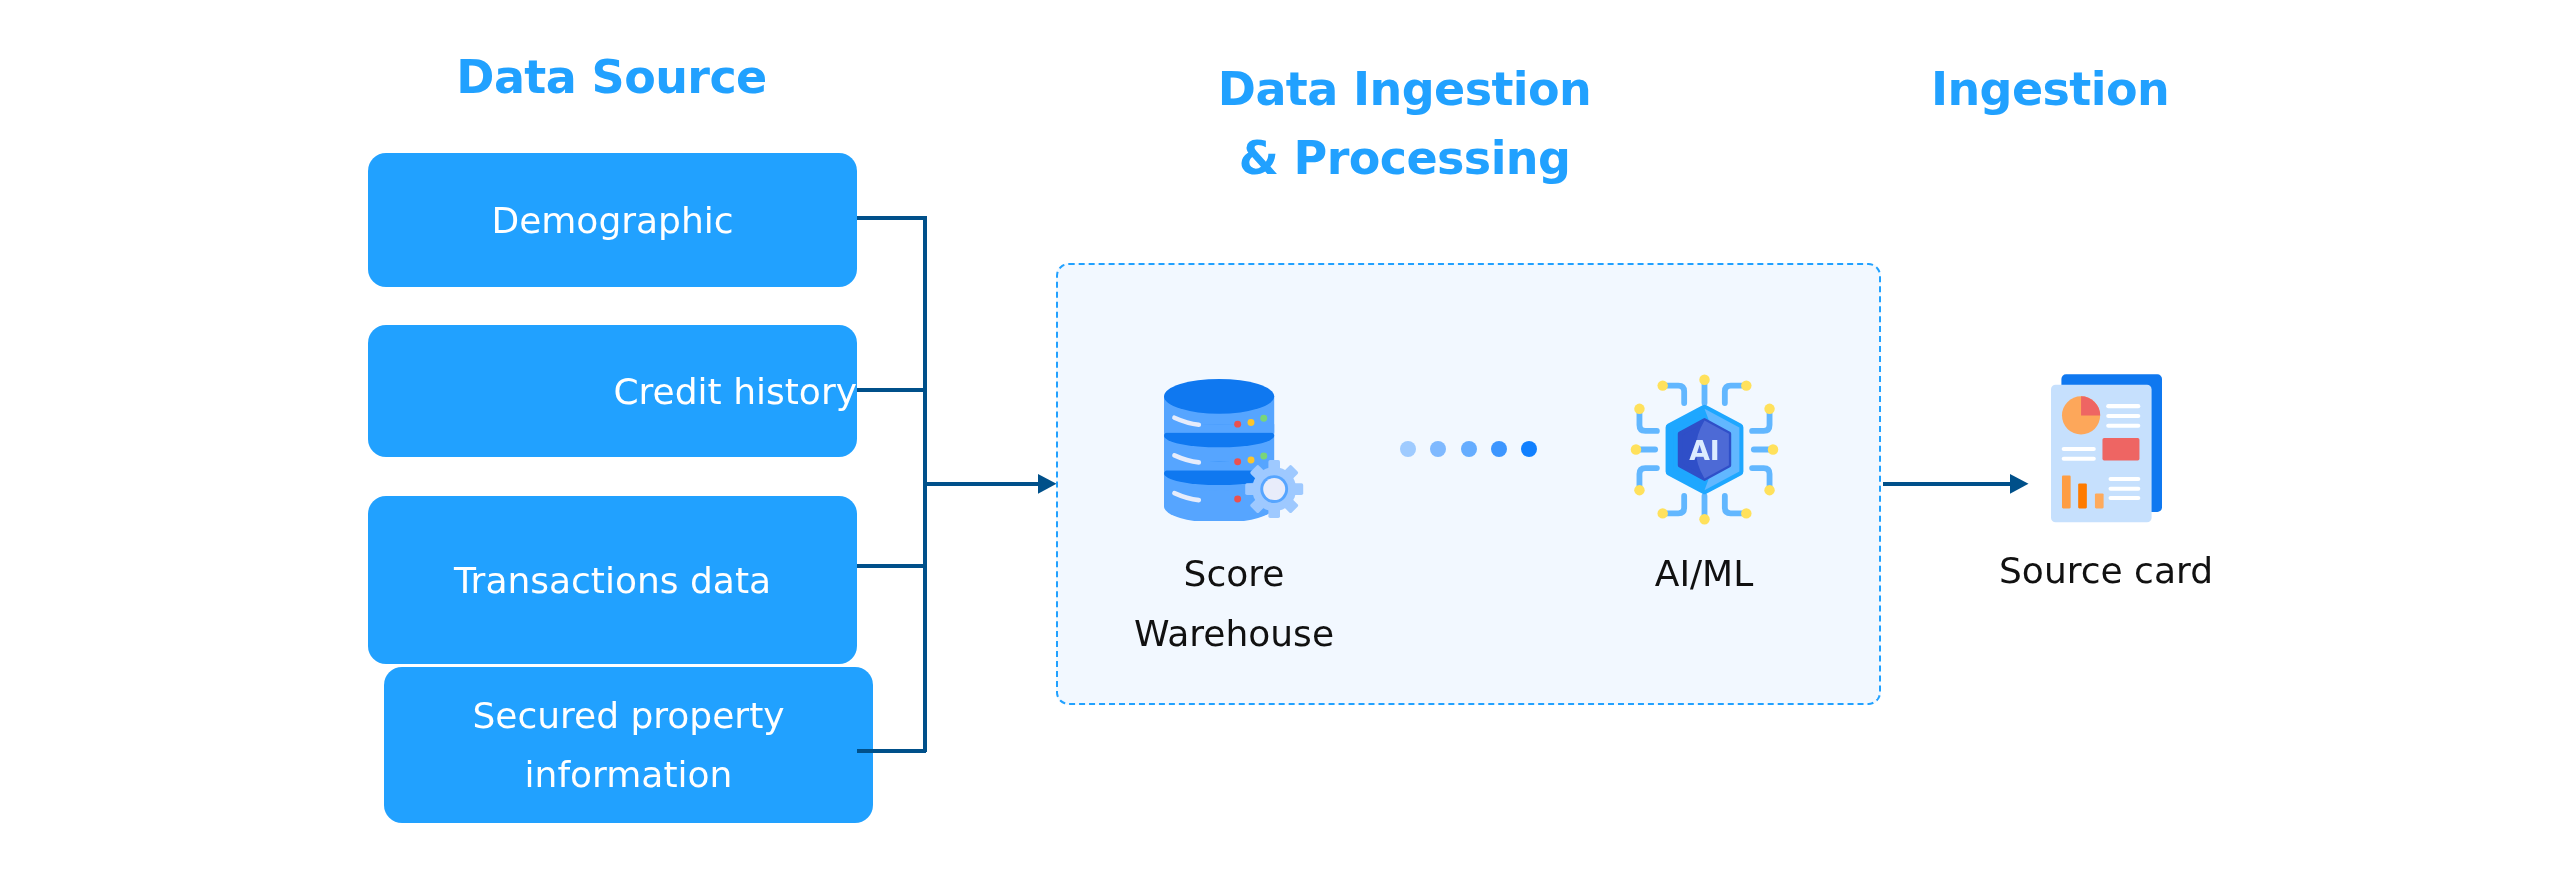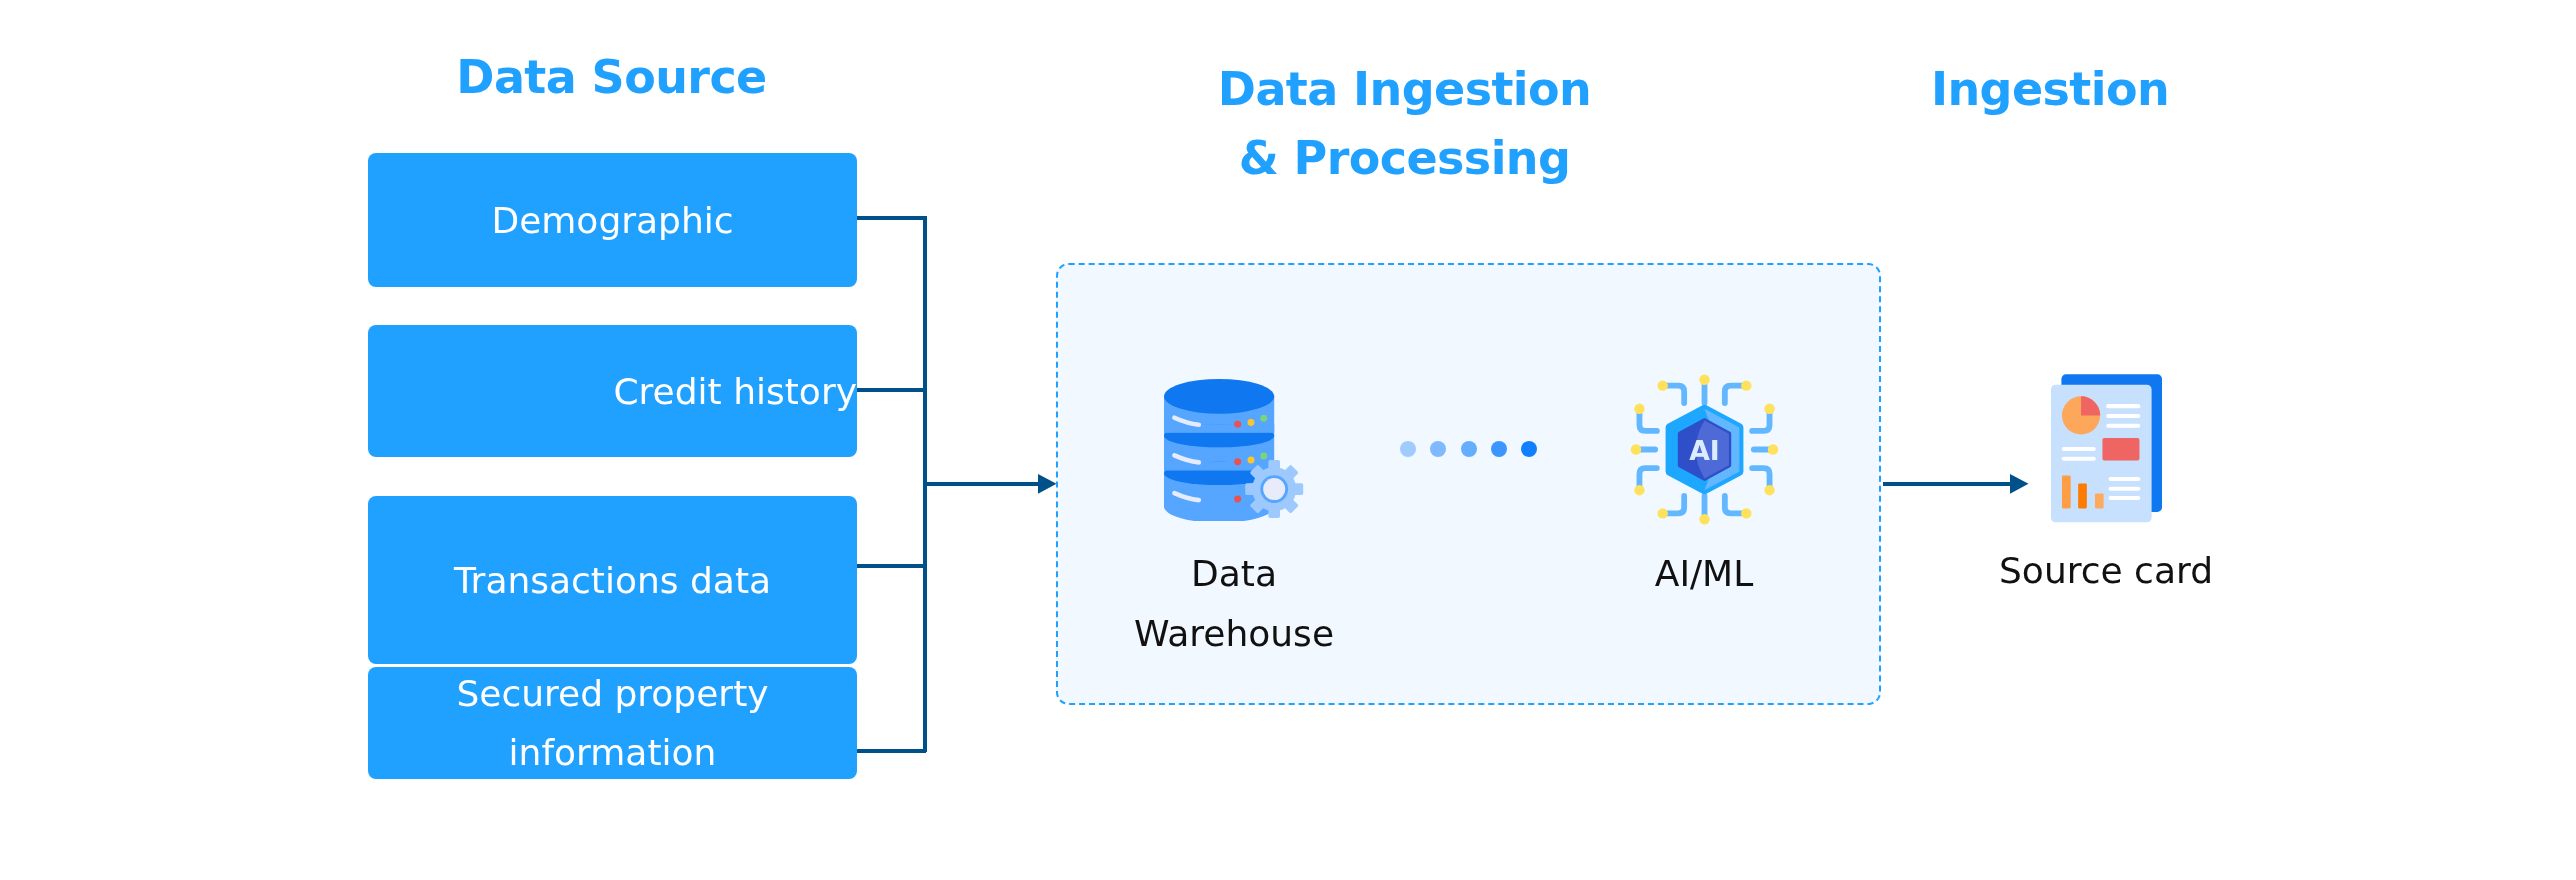--- a/index.html
+++ b/index.html
@@ -1,18 +1,18 @@
 <!DOCTYPE html>
 <html style="font-size:9.3px"><head>
 <meta charset="utf-8">
 <style>
   html, body { margin:0; padding:0; background:#ffffff; }
   body { width:2576px; height:880px; position:relative; overflow:hidden; font-family:"Liberation Sans", "DejaVu Sans", sans-serif; }
   .heading { position:absolute; color:#21a1ff; font-weight:bold; font-size:46px; line-height:69px; text-align:center; font-family:"DejaVu Sans", sans-serif; letter-spacing:-0.6px; }
-  .src-box { position:absolute; left:368px; width:489px; background:#21a1ff; border-radius:8px; display:flex; align-items:center; justify-content:center; text-align:center; color:#ffffff; font-size:36px; line-height:59px; font-family:"DejaVu Sans", sans-serif; cursor:pointer; }
+  .src-box { position:absolute; left:368px; width:489px; background:#21a1ff; border-radius:18px; display:flex; align-items:center; justify-content:center; text-align:center; color:#ffffff; font-size:36px; line-height:59px; font-family:"DejaVu Sans", sans-serif; cursor:pointer; }
   .conn { position:absolute; background:#00508a; }
   .proc-box { position:absolute; left:1056px; top:263px; width:825px; height:442px; box-sizing:border-box; border:2.3px dashed #21a1ff; border-radius:12.7px; background:#f2f8ff; }
   .label { position:absolute; color:#111111; font-size:36px; line-height:60px; text-align:center; font-family:"DejaVu Sans", sans-serif; white-space:nowrap; }
   .icon { position:absolute; }
   .dot { position:absolute; width:16px; height:16px; border-radius:50%; }
   svg { display:block; }
 </style>
 </head>
 <body>
 
@@ -25,21 +25,21 @@
 
 <div class="src-box" style="top:153px; height:134px;">
   <span>Demographic</span>
 </div>
 <div class="src-box" style="top:325px; height:132px;justify-content:flex-end;">
   <span>Credit history</span>
 </div>
 <div class="src-box" style="top:496px; height:168px;">
   <span>Transactions data</span>
 </div>
-<div class="src-box" style="top:667px; height:112px;">
+<div class="src-box" style="top:667px; height:156px;margin-left:16px;">
   <div>
     <div>Secured property</div>
     <div>information</div>
   </div>
 </div>
 
 <div class="conn" style="left:857px; top:216px; width:69px; height:3.5px;"></div>
 <div class="conn" style="left:857px; top:388px; width:69px; height:3.5px;"></div>
 <div class="conn" style="left:857px; top:564px; width:69px; height:3.5px;"></div>
 <div class="conn" style="left:857px; top:749px; width:69px; height:3.5px;"></div>
@@ -79,21 +79,21 @@
       <rect x="-10" y="-50" width="20" height="22" rx="3" transform="rotate(180)"></rect>
       <rect x="-10" y="-50" width="20" height="22" rx="3" transform="rotate(225)"></rect>
       <rect x="-10" y="-50" width="20" height="22" rx="3" transform="rotate(270)"></rect>
       <rect x="-10" y="-50" width="20" height="22" rx="3" transform="rotate(315)"></rect>
     </g>
     <circle r="24" fill="#56a5ff"></circle>
     <circle r="19" fill="#e8ecfa"></circle>
   </g>
 </svg>
 <div class="label" style="left:1118px; top:544px; width:232px;">
-  <div>Data</div>
+  <div>Score</div>
   <div>Warehouse</div>
 </div>
 
 <div>
   <div class="dot" style="left:1400px; top:441px; background:#9fcbff;"></div>
   <div class="dot" style="left:1430px; top:441px; background:#7fb9ff;"></div>
   <div class="dot" style="left:1461px; top:441px; background:#66adff;"></div>
   <div class="dot" style="left:1491px; top:441px; background:#3d96ff;"></div>
   <div class="dot" style="left:1521px; top:441px; background:#1180ff;"></div>
 </div>

